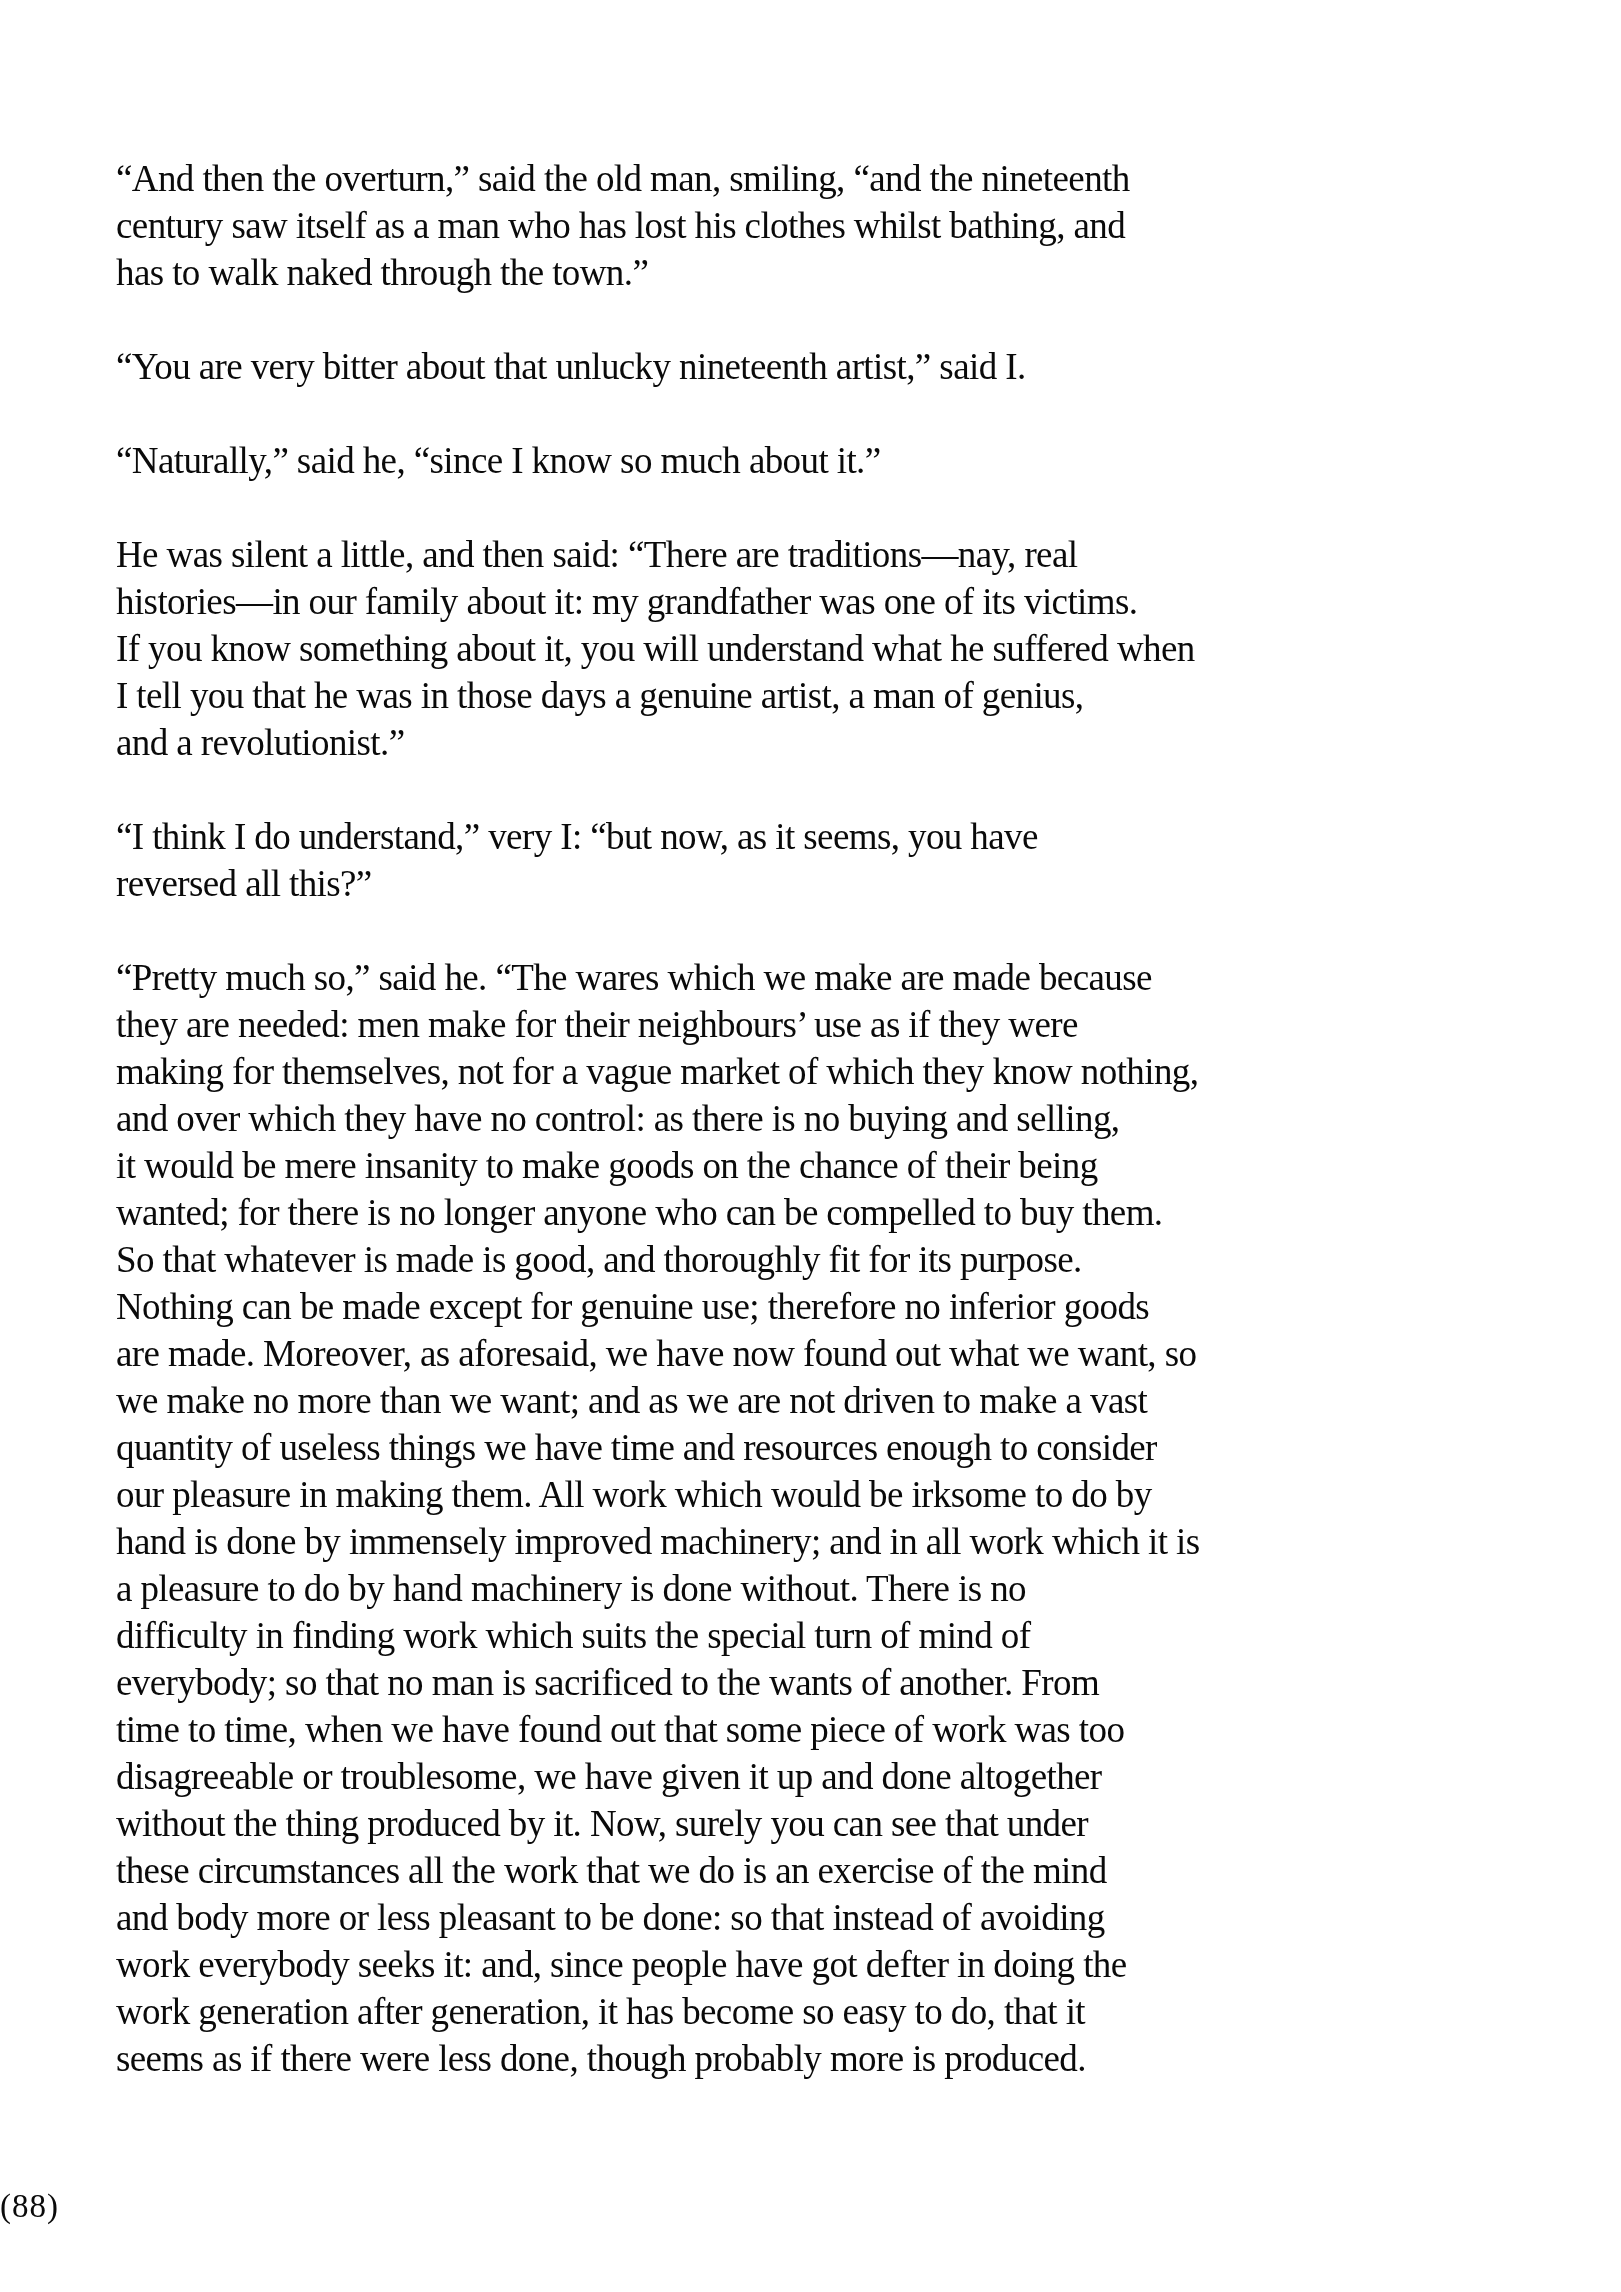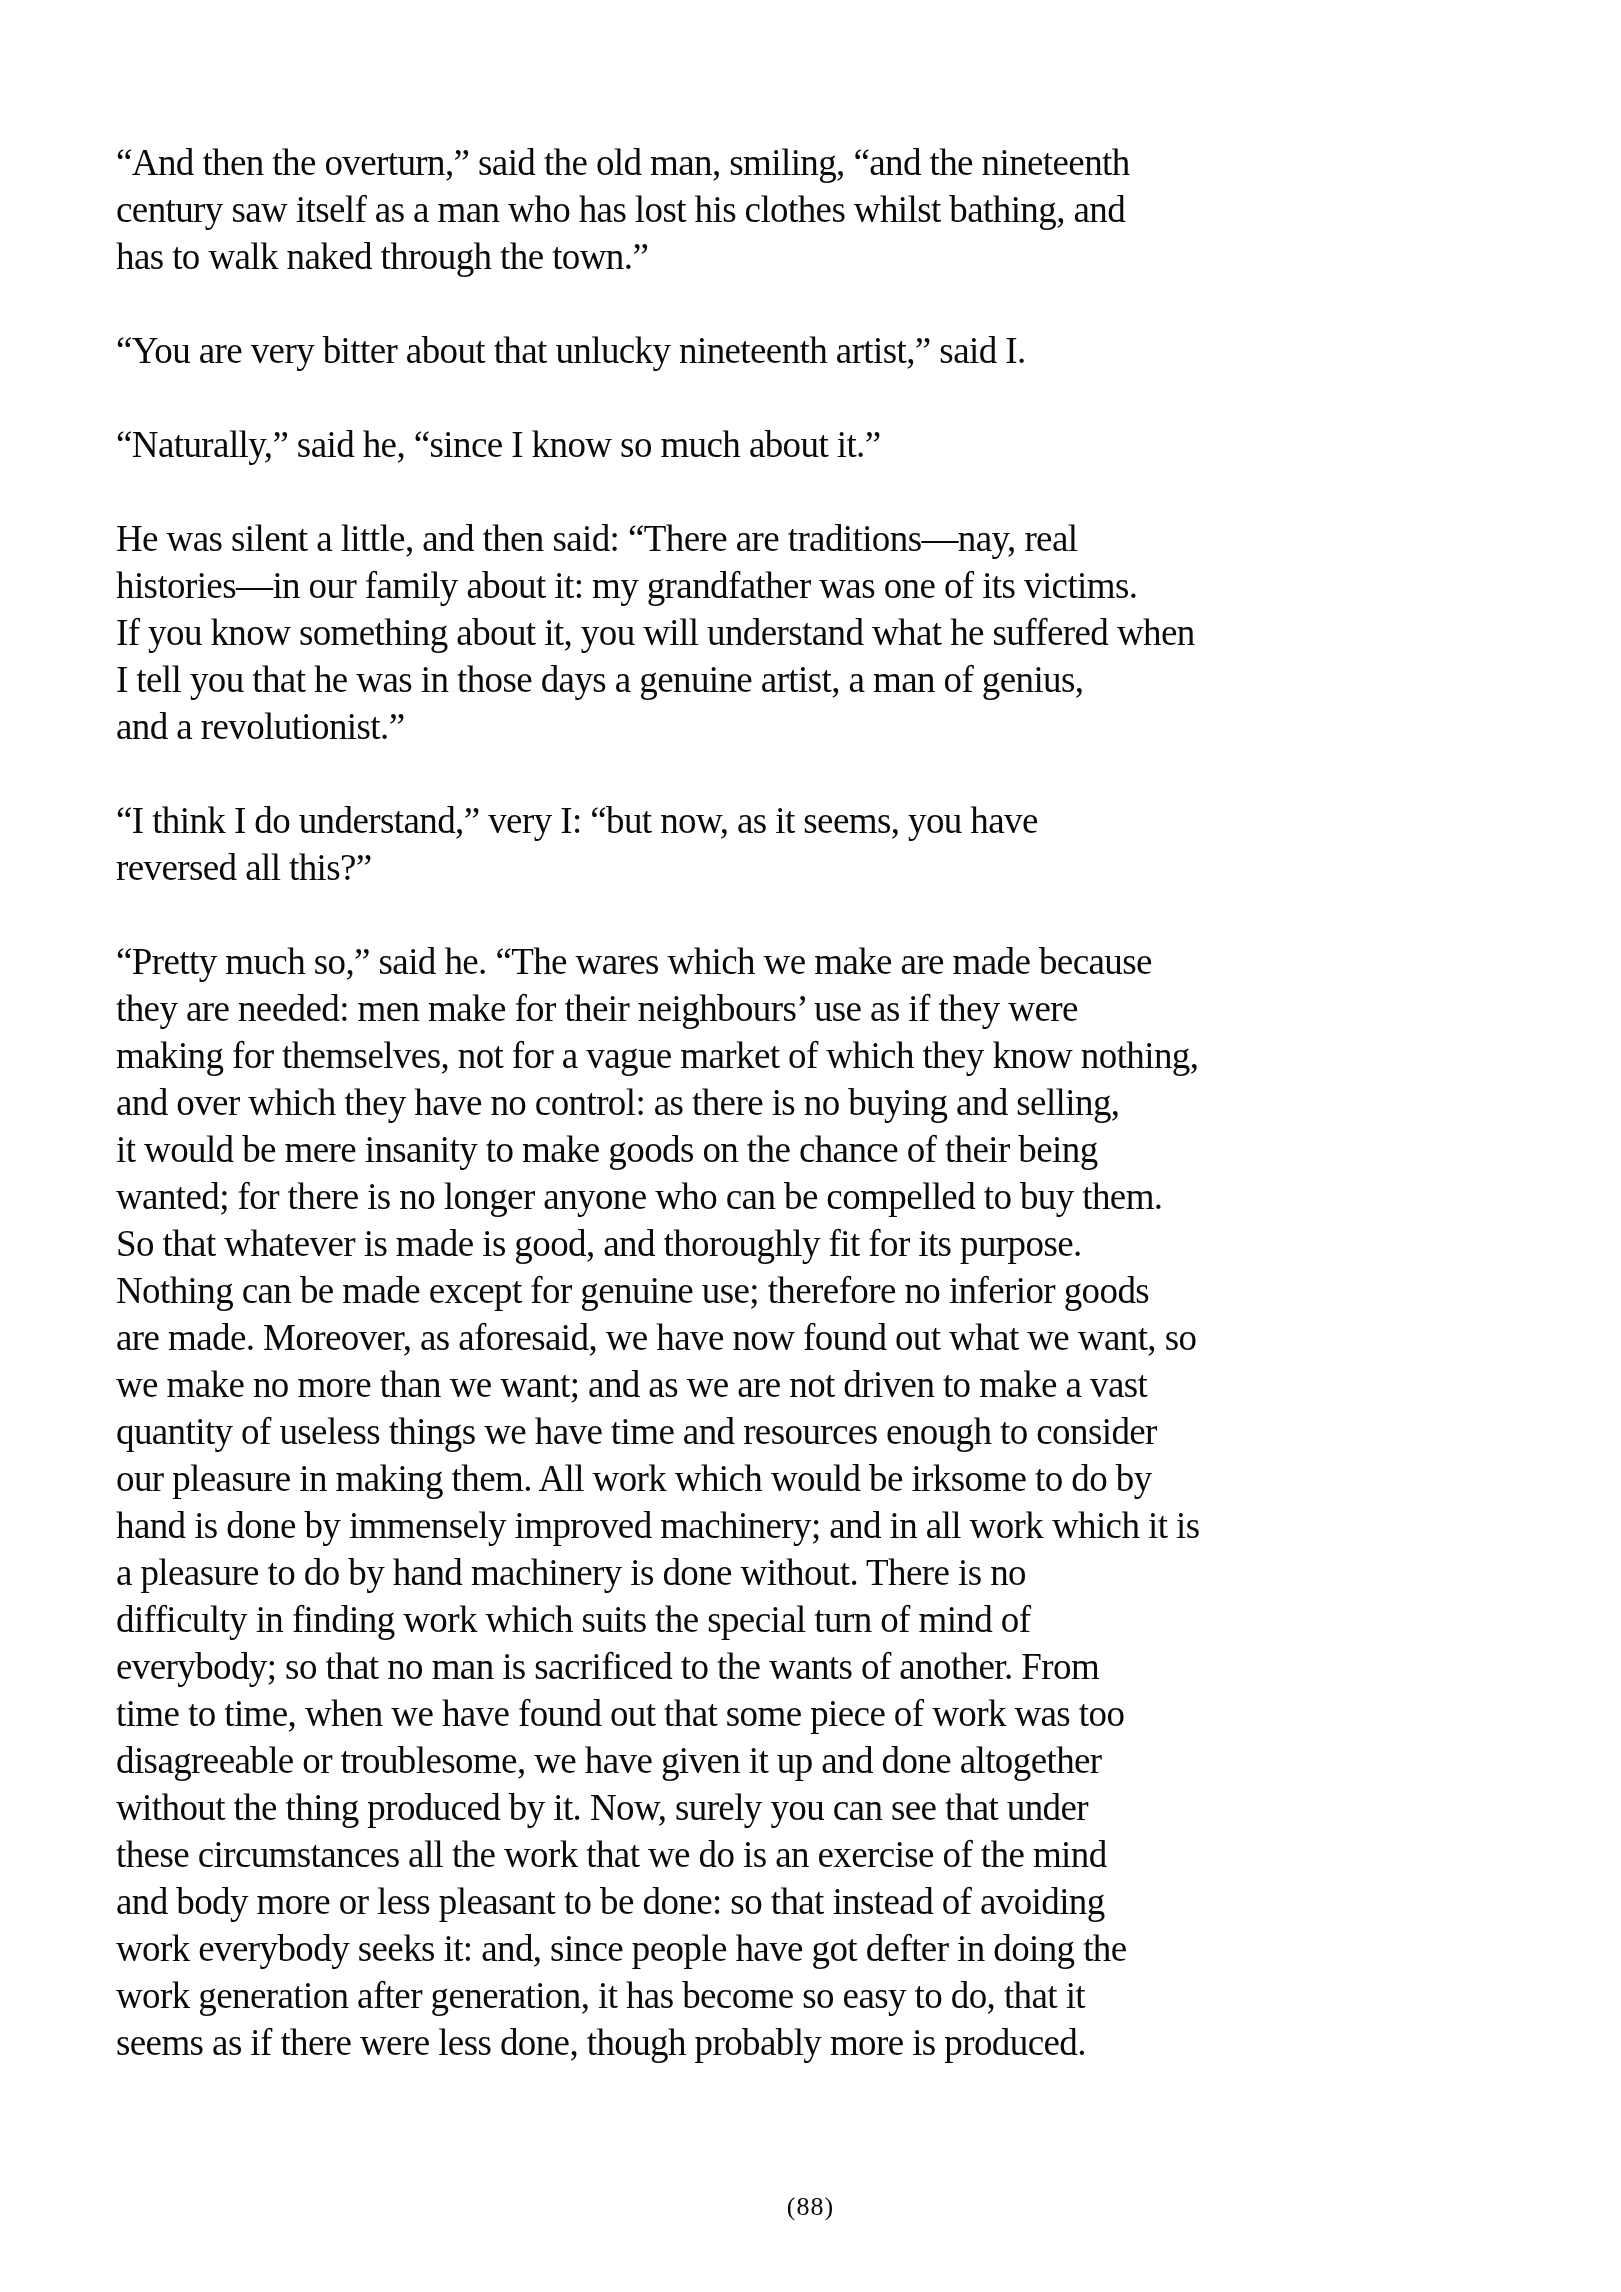--- a/index.html
+++ b/index.html
@@ -16,34 +16,34 @@
     font-family: "Liberation Serif", serif;
     color: #0a0a0a;
   }
   .text-block {
     position: absolute;
     left: 116px;
     top: 139px;
     width: 1441px;
   }
   .text-block p {
-    margin: 0 0 47px 0;
+    margin: 16px 0 47px 0;
     font-size: 37px;
     line-height: 47px;
     letter-spacing: -0.6px;
     white-space: pre-line; 
     text-align: left;
   }
   .page-number {
     position: absolute;
     left: 0;
     right: 0;
     top: 2190px;
-    text-align: center;
-    font-size: 26px;
+    text-align: left;
+    font-size: 33px;
     line-height: 33px;
     letter-spacing: 1px;
     color: #0a0a0a;
   }
 </style>
 </head>
 <body>
 
 <div class="page">
   <div class="text-block">

